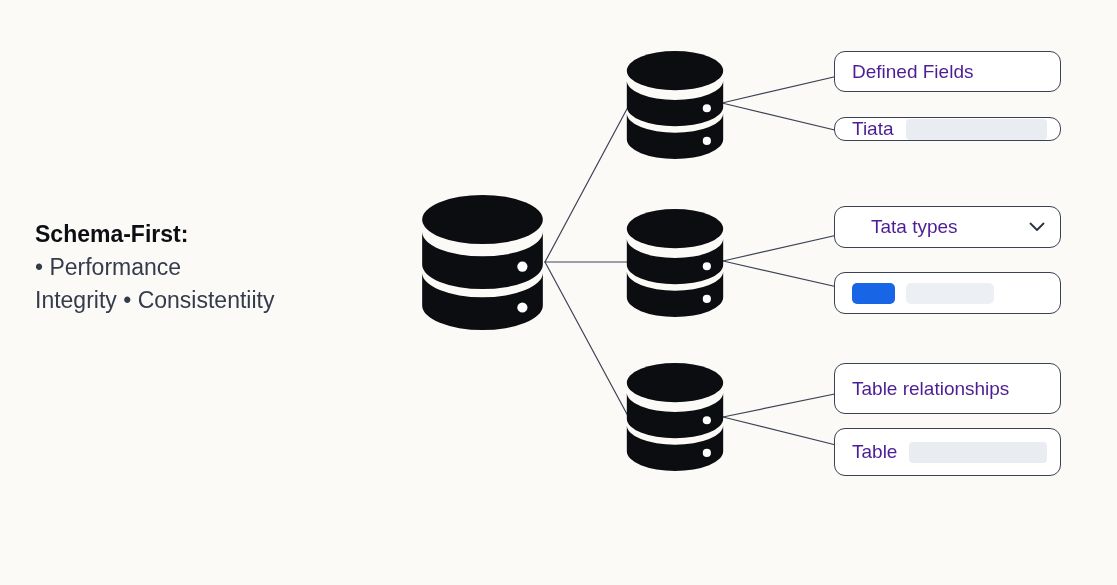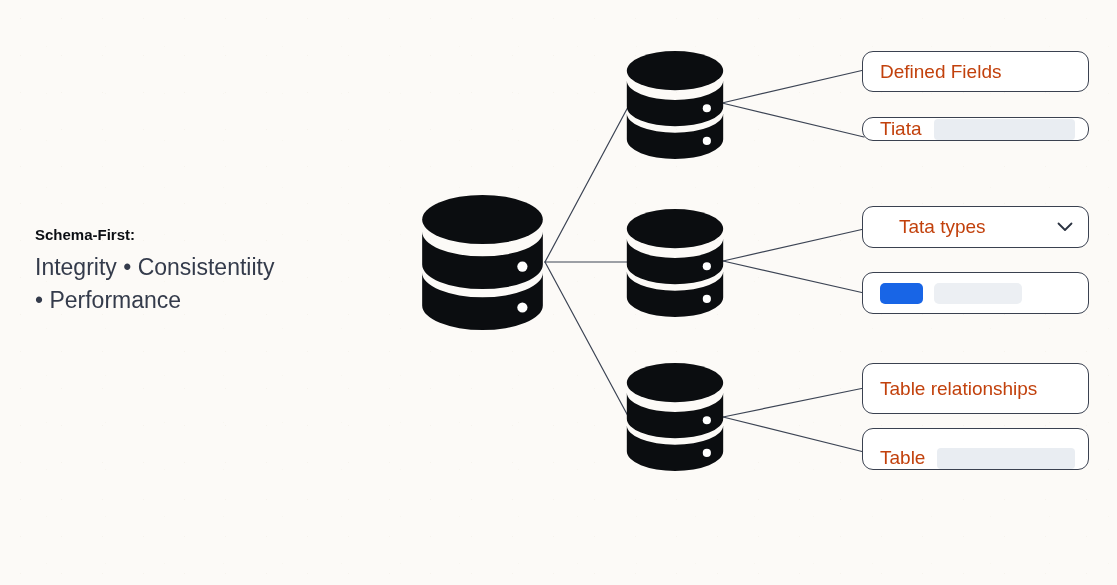--- a/index.html
+++ b/index.html
@@ -24,21 +24,21 @@
 
   
   .left-text {
     position: absolute;
     left: 35px;
     top: 218px;
     line-height: 33px;
     white-space: nowrap;
   }
   .left-text .title {
-    font-size: 15px;
+    font-size: 23px;
     font-weight: bold;
     color: #0B0E13;
   }
   .left-text .sub {
     font-size: 23px;
     font-weight: normal;
     color: #343B4B;
   }
 
   
@@ -47,39 +47,39 @@
     left: 0;
     top: 0;
     width: 1117px;
     height: 585px;
   }
   .db-icon { position: absolute; }
 
   
   .node-box {
     position: absolute;
-    left: 862px;
+    left: 834px;
     width: 227px;
     box-sizing: border-box;
     background: #FFFFFF;
     border: 1.5px solid #3A4150;
     border-radius: 11px;
     display: flex;
     align-items: center;
     padding: 0 15px 0 17px;
     font-size: 19px;
-    color: #c2410c;
+    color: #4c1d95;
     white-space: nowrap;
   }
   .box-defined-fields   { top: 51px;  height: 41px; }
   .box-tiata            { top: 117px; height: 24px; }
   .box-tata-types       { top: 206px; height: 42px; padding-left: 36px; }
   .box-progress         { top: 272px; height: 42px; }
   .box-table-rel        { top: 363px; height: 51px; }
-  .box-table            { top: 428px; height: 42px; align-items: flex-end; }
+  .box-table            { top: 428px; height: 48px; }
 
   .placeholder-bar {
     height: 21px;
     background: #E9EDF2;
     border-radius: 4px;
     margin-left: 12px;
     flex: none;
   }
   .ph-tiata { width: 141px; }
   .ph-table { width: 138px; }
@@ -105,22 +105,22 @@
     flex: none;
   }
 </style>
 </head>
 <body>
 
 <div class="canvas">
 
   <div class="left-text">
     <div class="title">Schema-First:</div>
+    <div class="sub">• Performance</div>
     <div class="sub">Integrity • Consistentiity</div>
-    <div class="sub">• Performance</div>
   </div>
 
   <svg class="wire-layer" viewBox="0 0 1117 585">
     <g stroke="#3C4454" stroke-width="1.2" stroke-linecap="round">
       <line x1="545" y1="262" x2="628" y2="107"></line>
       <line x1="545" y1="262" x2="628" y2="262"></line>
       <line x1="545" y1="262" x2="628" y2="416"></line>
       <line x1="722" y1="103" x2="864" y2="70"></line>
       <line x1="722" y1="103" x2="864" y2="137"></line>
       <line x1="723" y1="261" x2="864" y2="229"></line>

